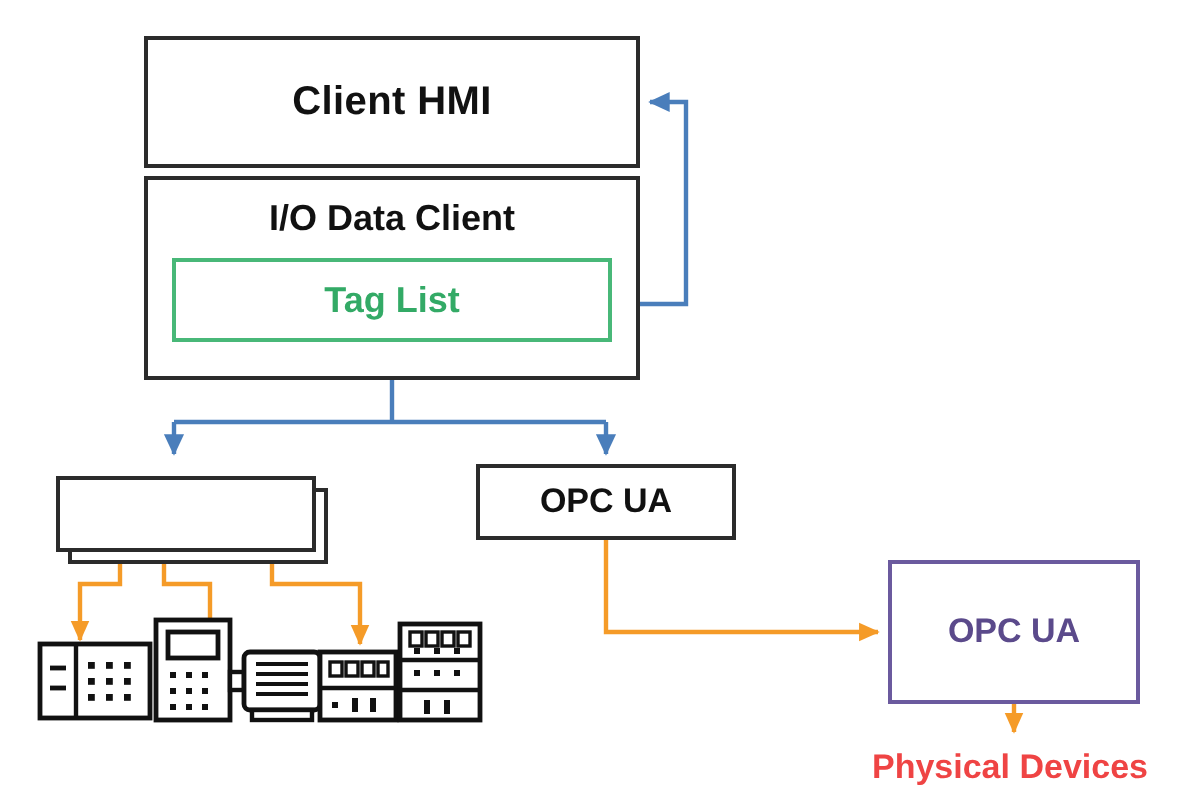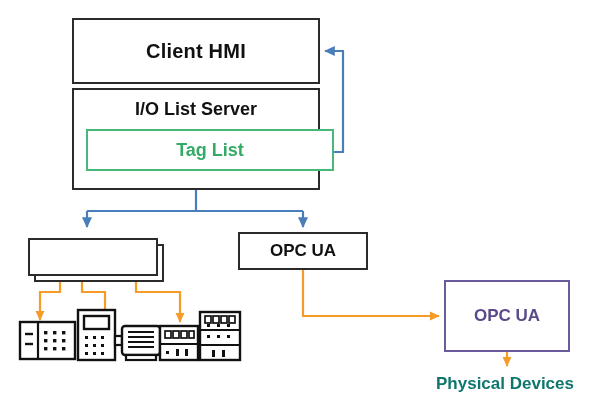--- a/index.html
+++ b/index.html
@@ -18,39 +18,39 @@
   .box-black{border:2px solid #2b2b2b;color:#111111;font-weight:700;}
 
   
   #client-hmi{left:72px;top:18px;width:248px;height:66px;font-size:20px;letter-spacing:.2px;}
 
   
   #io-data-server{left:72px;top:88px;width:248px;height:102px;align-items:flex-start;
                   justify-content:center;padding-top:9px;font-size:18px;}
 
   
-  #tag-list{left:86px;top:129px;width:248px;height:42px;border:2px solid #48b878;
+  #tag-list{left:86px;top:129px;width:220px;height:42px;border:2px solid #48b878;
             color:#33aa66;font-weight:700;font-size:18px;}
 
   
   .stack-sheet{position:absolute;box-sizing:border-box;border:2px solid #2b2b2b;background:#ffffff;}
   #io-driver-sheet3{left:34px;top:244px;width:130px;height:38px;}
   #io-driver-sheet2{left:28px;top:238px;width:130px;height:38px;}
   #io-driver{left:22px;top:232px;width:130px;height:38px;font-size:17px;z-index:3;}
 
   
   #opc-ua{left:238px;top:232px;width:130px;height:38px;font-size:17px;}
 
   
   #opc-ua-server{left:444px;top:280px;width:126px;height:72px;border:2px solid #6b5a9e;
                  color:#5b4a8b;font-weight:700;font-size:17px;line-height:1.25;}
 
   
   #physical-devices{left:412px;top:372px;width:186px;height:24px;border:0;background:transparent;
-                    color:#0f766e;font-weight:700;font-size:17px;}
+                    color:#ef4444;font-weight:700;font-size:17px;}
 </style>
 </head>
 <body>
 
 <div id="canvas">
 
   <svg class="layer" viewBox="0 0 600 403">
     <defs>
       <marker id="arrow-blue" viewBox="0 0 10 10" refX="8.6" refY="5" markerWidth="5.2" markerHeight="5.2" orient="auto-start-reverse">
         <path d="M0,0.6 L9.4,5 L0,9.4 z" fill="#4a7ebb"></path>
@@ -74,21 +74,21 @@
     <path d="M303,270 L303,316 L439,316" fill="none" stroke="#f59b28" stroke-width="2.2" marker-end="url(#arrow-orange)"></path>
 
     <path d="M507,352 L507,366" fill="none" stroke="#f59b28" stroke-width="2.2" marker-end="url(#arrow-orange)"></path>
   </svg>
 
   <div class="node box-black" id="client-hmi">
     <span class="node-label">Client HMI</span>
   </div>
 
   <div class="node box-black" id="io-data-server">
-    <span class="node-label">I/O List Server</span>
+    <span class="node-label">I/O Data Client</span>
   </div>
 
   <div class="node" id="tag-list">
     <span class="node-label">Tag List</span>
   </div>
 
   <div class="stack-sheet" id="io-driver-sheet3"></div>
   <div class="stack-sheet" id="io-driver-sheet2"></div>
 
   <div class="node box-black" id="opc-ua">

